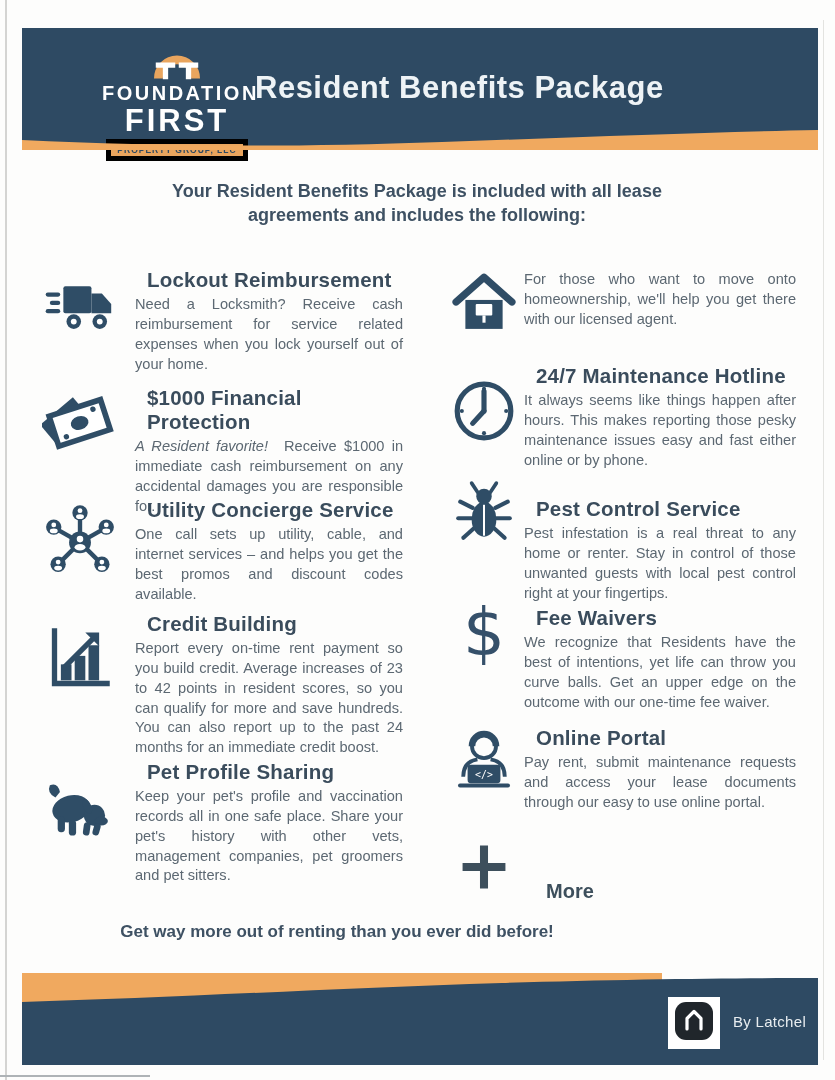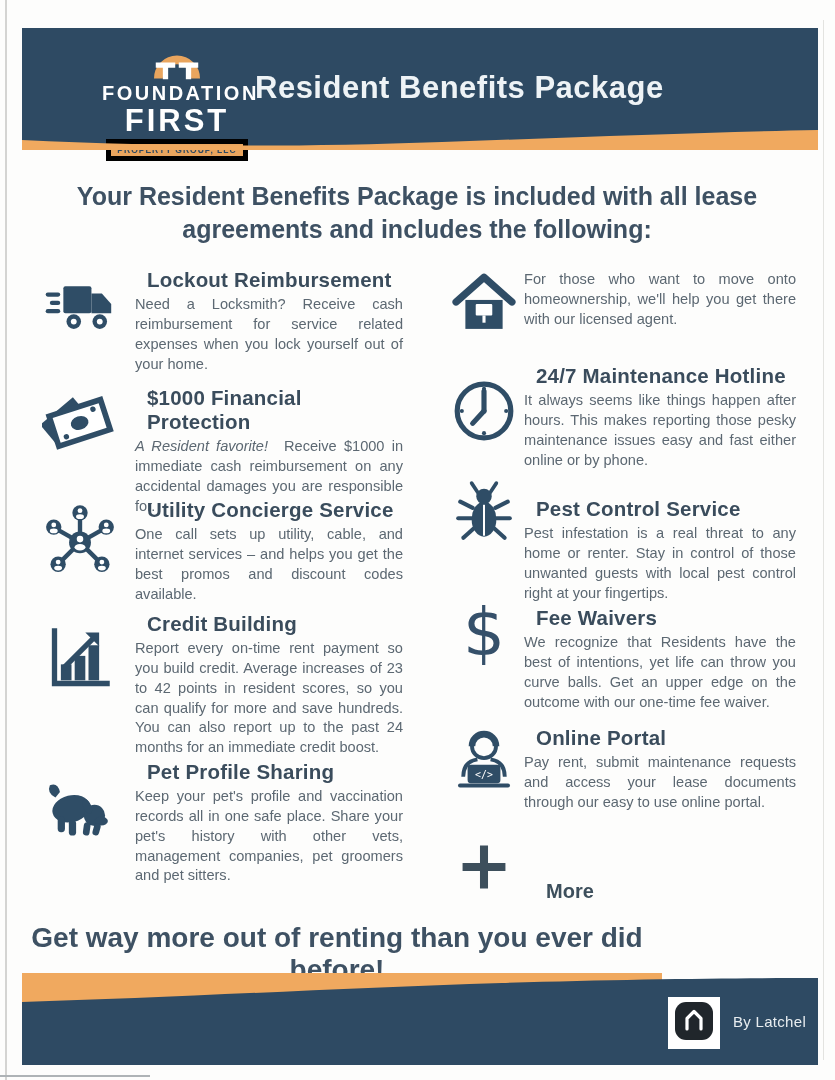--- a/index.html
+++ b/index.html
@@ -15,34 +15,34 @@
   .banner-wave{position:absolute;left:0;bottom:0;width:796px;height:26px;}
   .logo{position:absolute;left:80px;top:8px;width:150px;text-align:center;color:#fff;}
   .logo-foundation{font-size:20px;font-weight:700;letter-spacing:2.5px;margin-top:-4px;}
   .logo-first{font-size:31px;font-weight:800;letter-spacing:3px;line-height:1;margin-top:0px;}
   .logo-pg{display:inline-block;background:#e9a55e;border:5px solid #000000;color:#2e4a63;
            font-size:8.5px;font-weight:700;letter-spacing:1px;padding:1px 6px;margin-top:3px;}
   .banner-title{position:absolute;left:233px;top:42px;font-size:31px;font-weight:700;
                 color:#eef3f6;letter-spacing:.5px;}
 
   .intro{position:absolute;left:67px;top:180px;width:700px;text-align:center;
-         font-size:25px;font-weight:700;color:#3e5163;line-height:1.32;}
+         font-size:18px;font-weight:700;color:#3e5163;line-height:1.32;}
 
   
   .icon-box{position:absolute;display:flex;justify-content:center;align-items:flex-start;}
   .tb{position:absolute;}
   .tb h3{margin:0 0 3px 12px;font-size:20.5px;font-weight:700;color:#3a4c5c;letter-spacing:.2px;}
   .tb p{margin:0;font-size:14.6px;line-height:1.36;color:#5c6872;text-align:justify;}
   .lead{font-style:italic;margin-right:16px;}
   .dollar-glyph{font-size:66px;line-height:1;color:#35506a;font-family:"DejaVu Sans",sans-serif;}
 
   .more-label{position:absolute;left:546px;top:856px;font-size:20px;font-weight:700;color:#3d4f5c;margin-top:24px;}
 
   .tagline{position:absolute;left:0;top:922px;width:674px;text-align:center;
-           font-size:28px;font-weight:700;color:#3e5163;}
+           font-size:17px;font-weight:700;color:#3e5163;}
 
   
   .footer-band{position:absolute;left:22px;top:972px;width:796px;height:93px;}
   .latchel-box{position:absolute;left:668px;top:997px;width:52px;height:52px;background:#fff;
                display:flex;align-items:center;justify-content:center;}
   .latchel-text{position:absolute;left:733px;top:1013px;font-size:15px;color:#e8edf0;letter-spacing:.3px;}
 </style>
 </head>
 <body>
 

